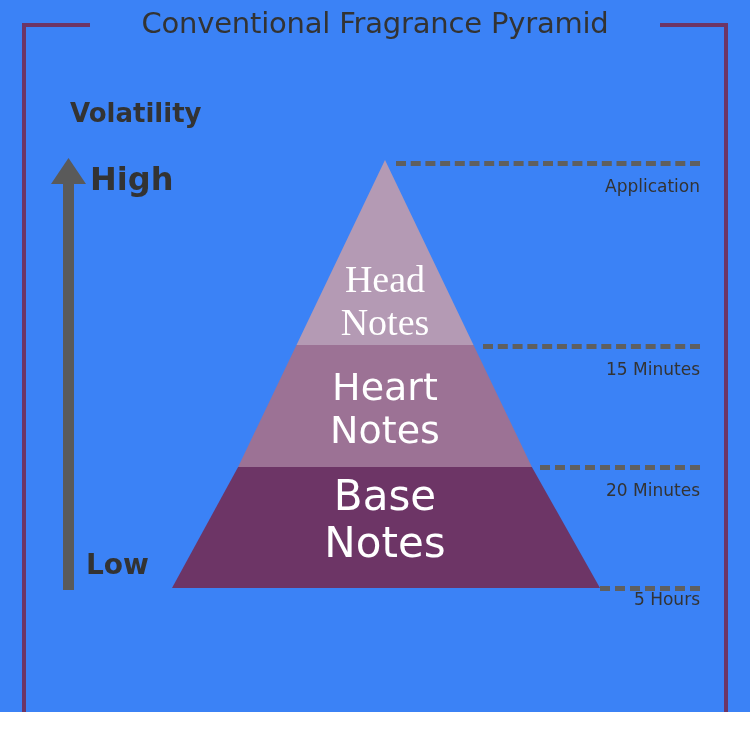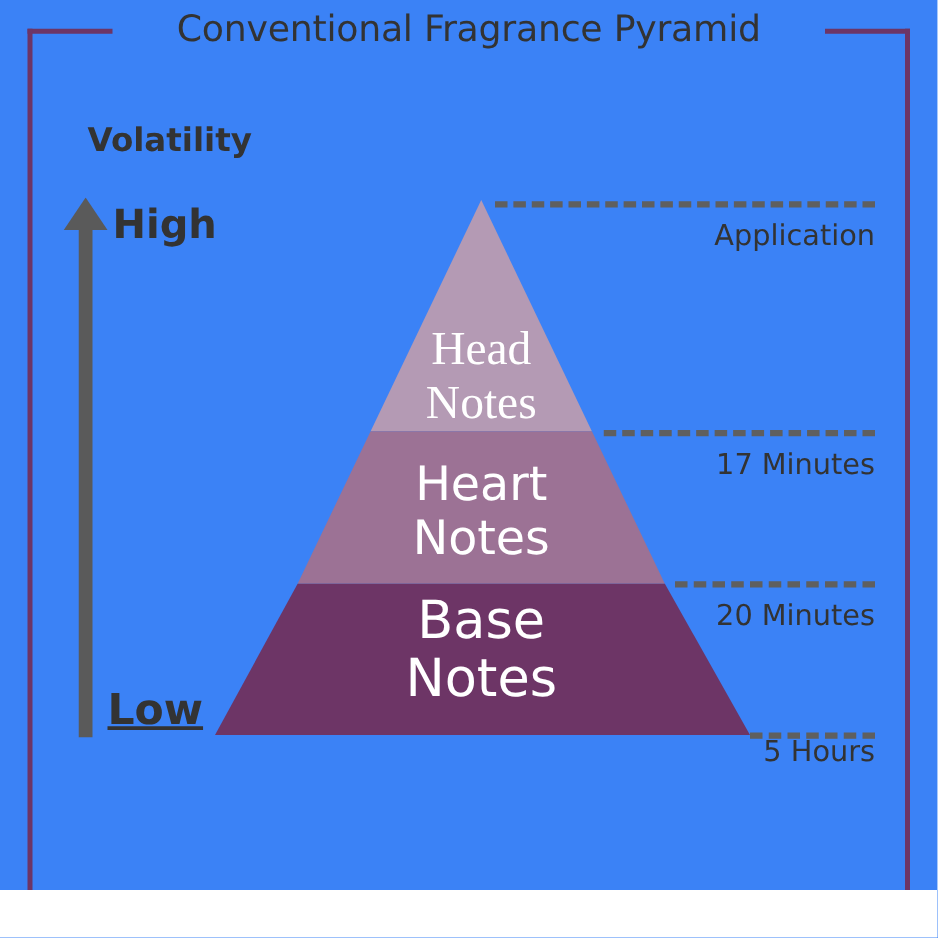--- a/index.html
+++ b/index.html
@@ -61,24 +61,23 @@
     left: 90px;
     top: 160px;
     font-size: 32px;
     font-weight: bold;
     color: #333333;
   }
   #label-low {
     position: absolute;
     left: 86px;
     top: 548px;
-    font-size: 34px;
+    font-size: 28px;
     font-weight: bold;
     color: #333333;
-    text-decoration: underline;
   }
 
   
   #pyramid {
     position: absolute;
     left: 160px;
     top: 150px;
     width: 452px;
     height: 450px;
   }
@@ -96,21 +95,21 @@
   #base-notes-text  { top: 472px; font-size: 42px; }
 
   
   .dash-line {
     position: absolute;
     height: 0;
     border-top: 5px dashed #5f5f5f;
   }
   .dash-label {
     position: absolute;
-    font-size: 23px;
+    font-size: 17px;
     color: #333333;
     text-align: right;
     white-space: nowrap;
   }
   #dash-line-application { left: 396px; top: 161px; width: 304px; }
   #dash-label-application { left: 400px; top: 176px; width: 300px; }
   #dash-line-15min  { left: 483px; top: 344px; width: 217px; }
   #dash-label-15min { left: 400px; top: 359px; width: 300px; }
   #dash-line-30min  { left: 540px; top: 465px; width: 160px; }
   #dash-label-30min { left: 400px; top: 480px; width: 300px; }
@@ -163,21 +162,21 @@
   </div>
   <div id="base-notes-text" class="band-text">
     <div>Base</div>
     <div>Notes</div>
   </div>
 
   <div id="dash-line-application" class="dash-line"></div>
   <div id="dash-label-application" class="dash-label">Application</div>
 
   <div id="dash-line-15min" class="dash-line"></div>
-  <div id="dash-label-15min" class="dash-label">17 Minutes</div>
+  <div id="dash-label-15min" class="dash-label">15 Minutes</div>
 
   <div id="dash-line-30min" class="dash-line"></div>
   <div id="dash-label-30min" class="dash-label">20 Minutes</div>
 
   <div id="dash-line-5hours" class="dash-line"></div>
   <div id="dash-label-5hours" class="dash-label">5 Hours</div>
 
 </div>
 
 </body></html>

